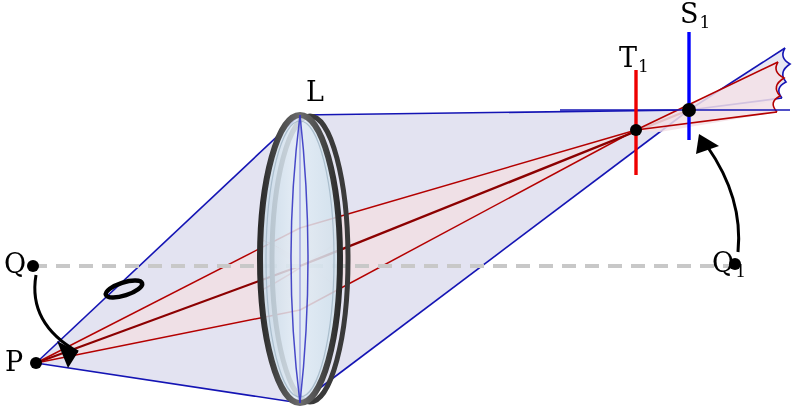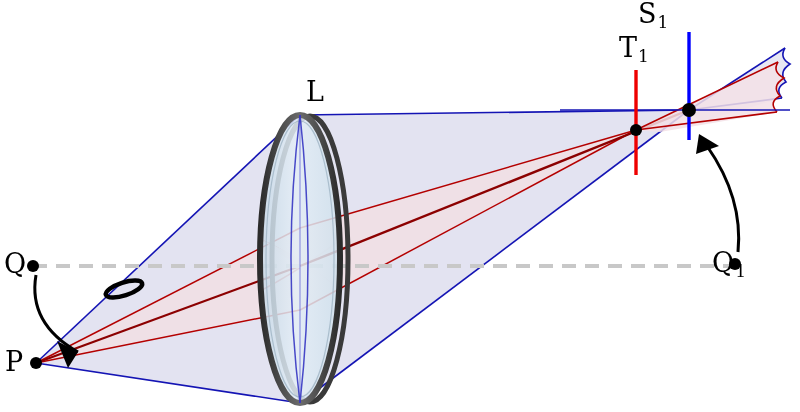--- a/index.html
+++ b/index.html
@@ -154,25 +154,25 @@
     </g>
 
   </svg>
 
   <div class="lbl" style="left:4px; top:250px;">Q</div>
 
   <div class="lbl" style="left:5px; top:348px;">P</div>
 
   <div class="lbl" style="left:306px; top:78px;">L</div>
 
-  <div class="lbl" style="left:619px; top:34px;">
+  <div class="lbl" style="left:619px; top:44px;">
     <span>T</span><sub>1</sub>
   </div>
 
-  <div class="lbl" style="left:638px; top:0px;">
+  <div class="lbl" style="left:680px; top:0px;">
     <span>S</span><sub>1</sub>
   </div>
 
   <div class="lbl" style="left:712px; top:249px;">
     <span>Q</span><sub>1</sub>
   </div>
 
 </div>
 
 </body></html>

